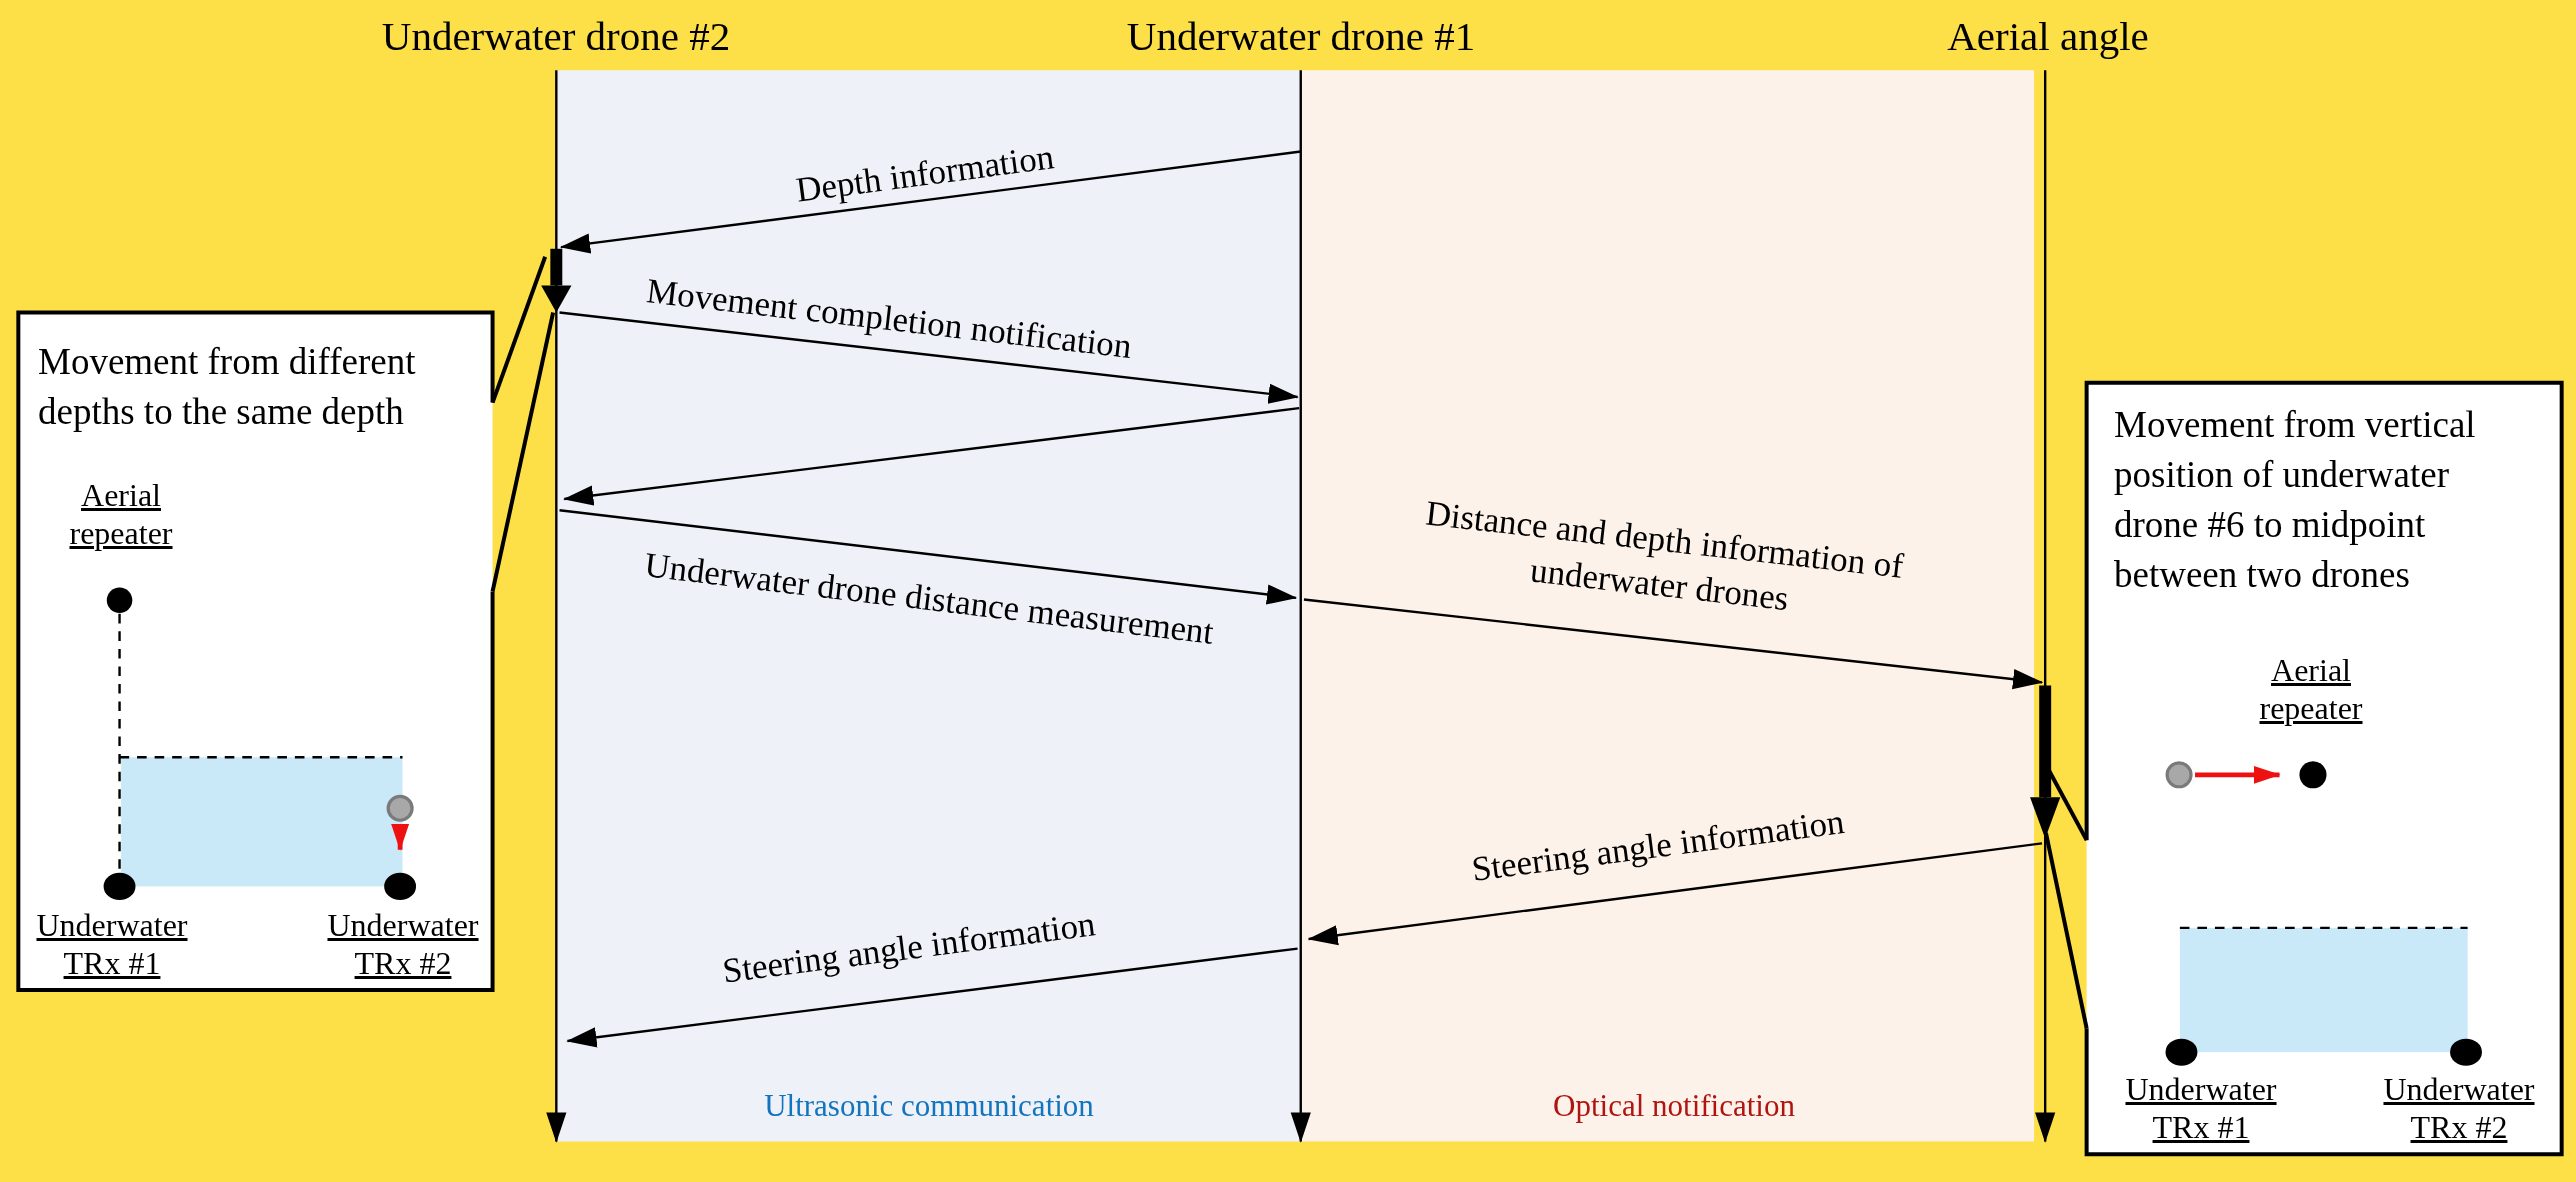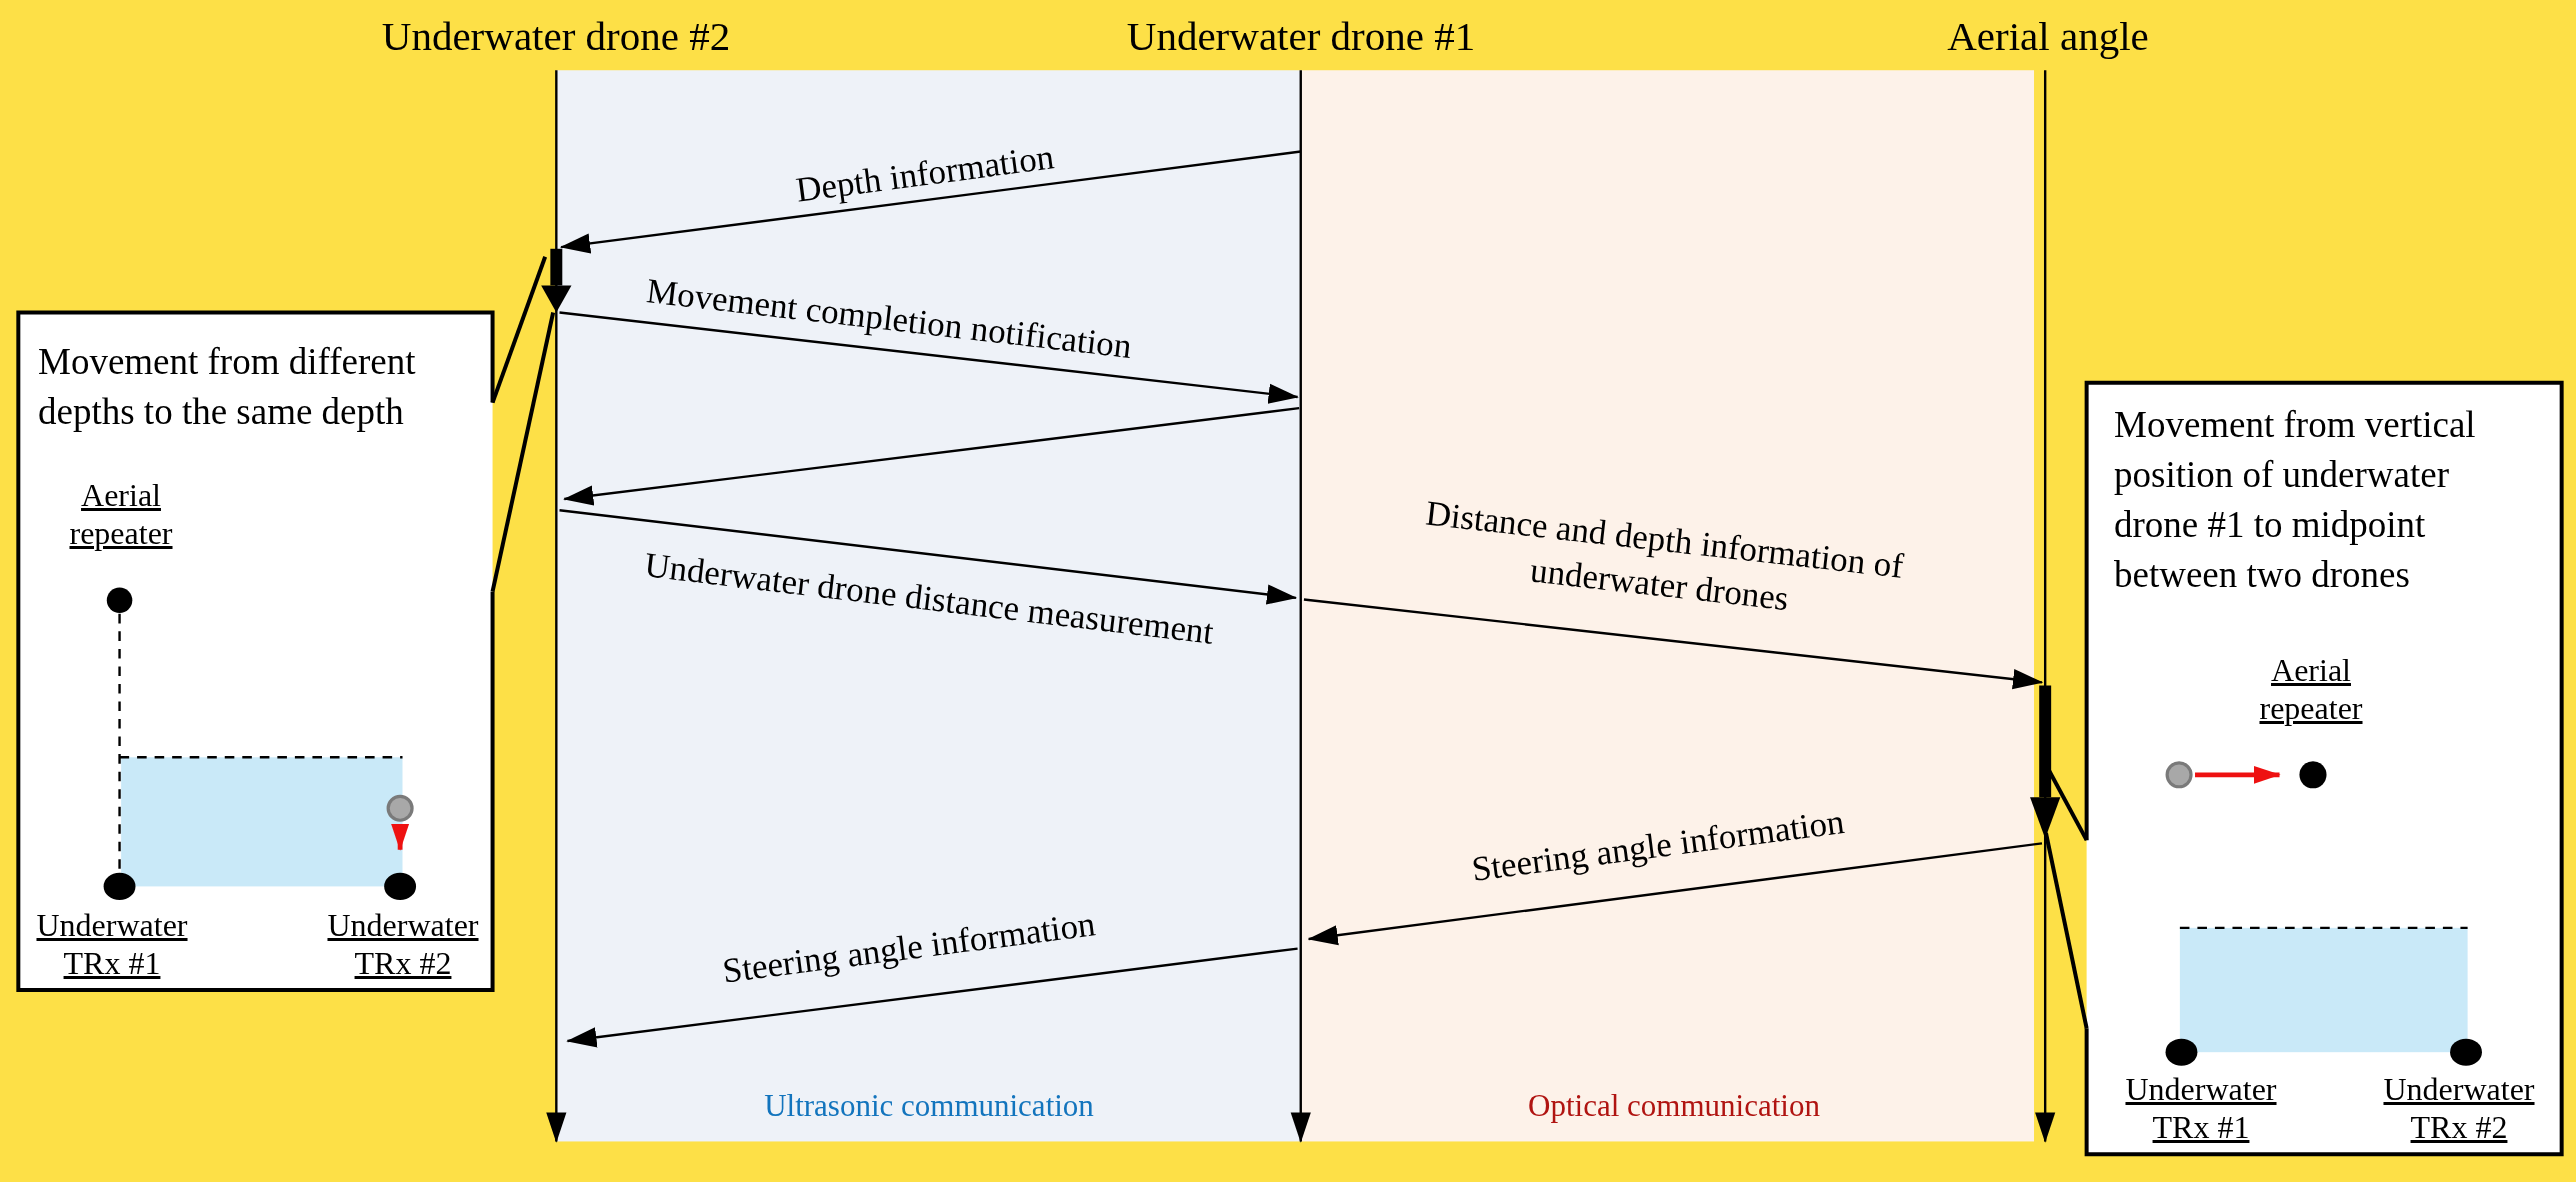--- a/index.html
+++ b/index.html
@@ -95,37 +95,37 @@
   <div class="lbl msg" style="left:889px;top:319px;transform:translate(-50%,-50%) rotate(6.6deg);">Movement completion notification</div>
   <div class="lbl msg" style="left:929px;top:599px;transform:translate(-50%,-50%) rotate(6.8deg);">Underwater drone distance measurement</div>
   <div class="lbl msg2" style="left:1662px;top:562px;transform:translate(-50%,-50%) rotate(6.4deg);">
     <span style="display:block;">Distance and depth information of</span>
     <span style="display:block;">underwater drones</span>
   </div>
   <div class="lbl msg" style="left:1658px;top:846px;transform:translate(-50%,-50%) rotate(-7.4deg);">Steering angle information</div>
   <div class="lbl msg" style="left:909px;top:948px;transform:translate(-50%,-50%) rotate(-7.3deg);">Steering angle information</div>
 
   <div class="lbl regionlbl center" style="left:929px;top:1106px;color:#1274bd;">Ultrasonic communication</div>
-  <div class="lbl regionlbl center" style="left:1674px;top:1106px;color:#b01411;">Optical communication</div>
+  <div class="lbl regionlbl center" style="left:1674px;top:1106px;color:#b01411;">Optical notification</div>
 
   <div class="boxtitle" style="left:38px;top:337px;width:434px;">Movement from different depths to the same depth</div>
   <div class="lbl small center" style="left:121px;top:514px;">
     <span>Aerial</span>
     <span>repeater</span>
   </div>
   <div class="lbl small center" style="left:112px;top:944px;">
     <span>Underwater</span>
     <span>TRx #1</span>
   </div>
   <div class="lbl small center" style="left:403px;top:944px;">
     <span>Underwater</span>
     <span>TRx #2</span>
   </div>
 
-  <div class="boxtitle" style="left:2114px;top:400px;width:426px;">Movement from vertical position of underwater drone #1 to midpoint between two drones</div>
+  <div class="boxtitle" style="left:2114px;top:400px;width:426px;">Movement from vertical position of underwater drone #6 to midpoint between two drones</div>
   <div class="lbl small center" style="left:2311px;top:689px;">
     <span>Aerial</span>
     <span>repeater</span>
   </div>
   <div class="lbl small center" style="left:2201px;top:1108px;">
     <span>Underwater</span>
     <span>TRx #1</span>
   </div>
   <div class="lbl small center" style="left:2459px;top:1108px;">
     <span>Underwater</span>

